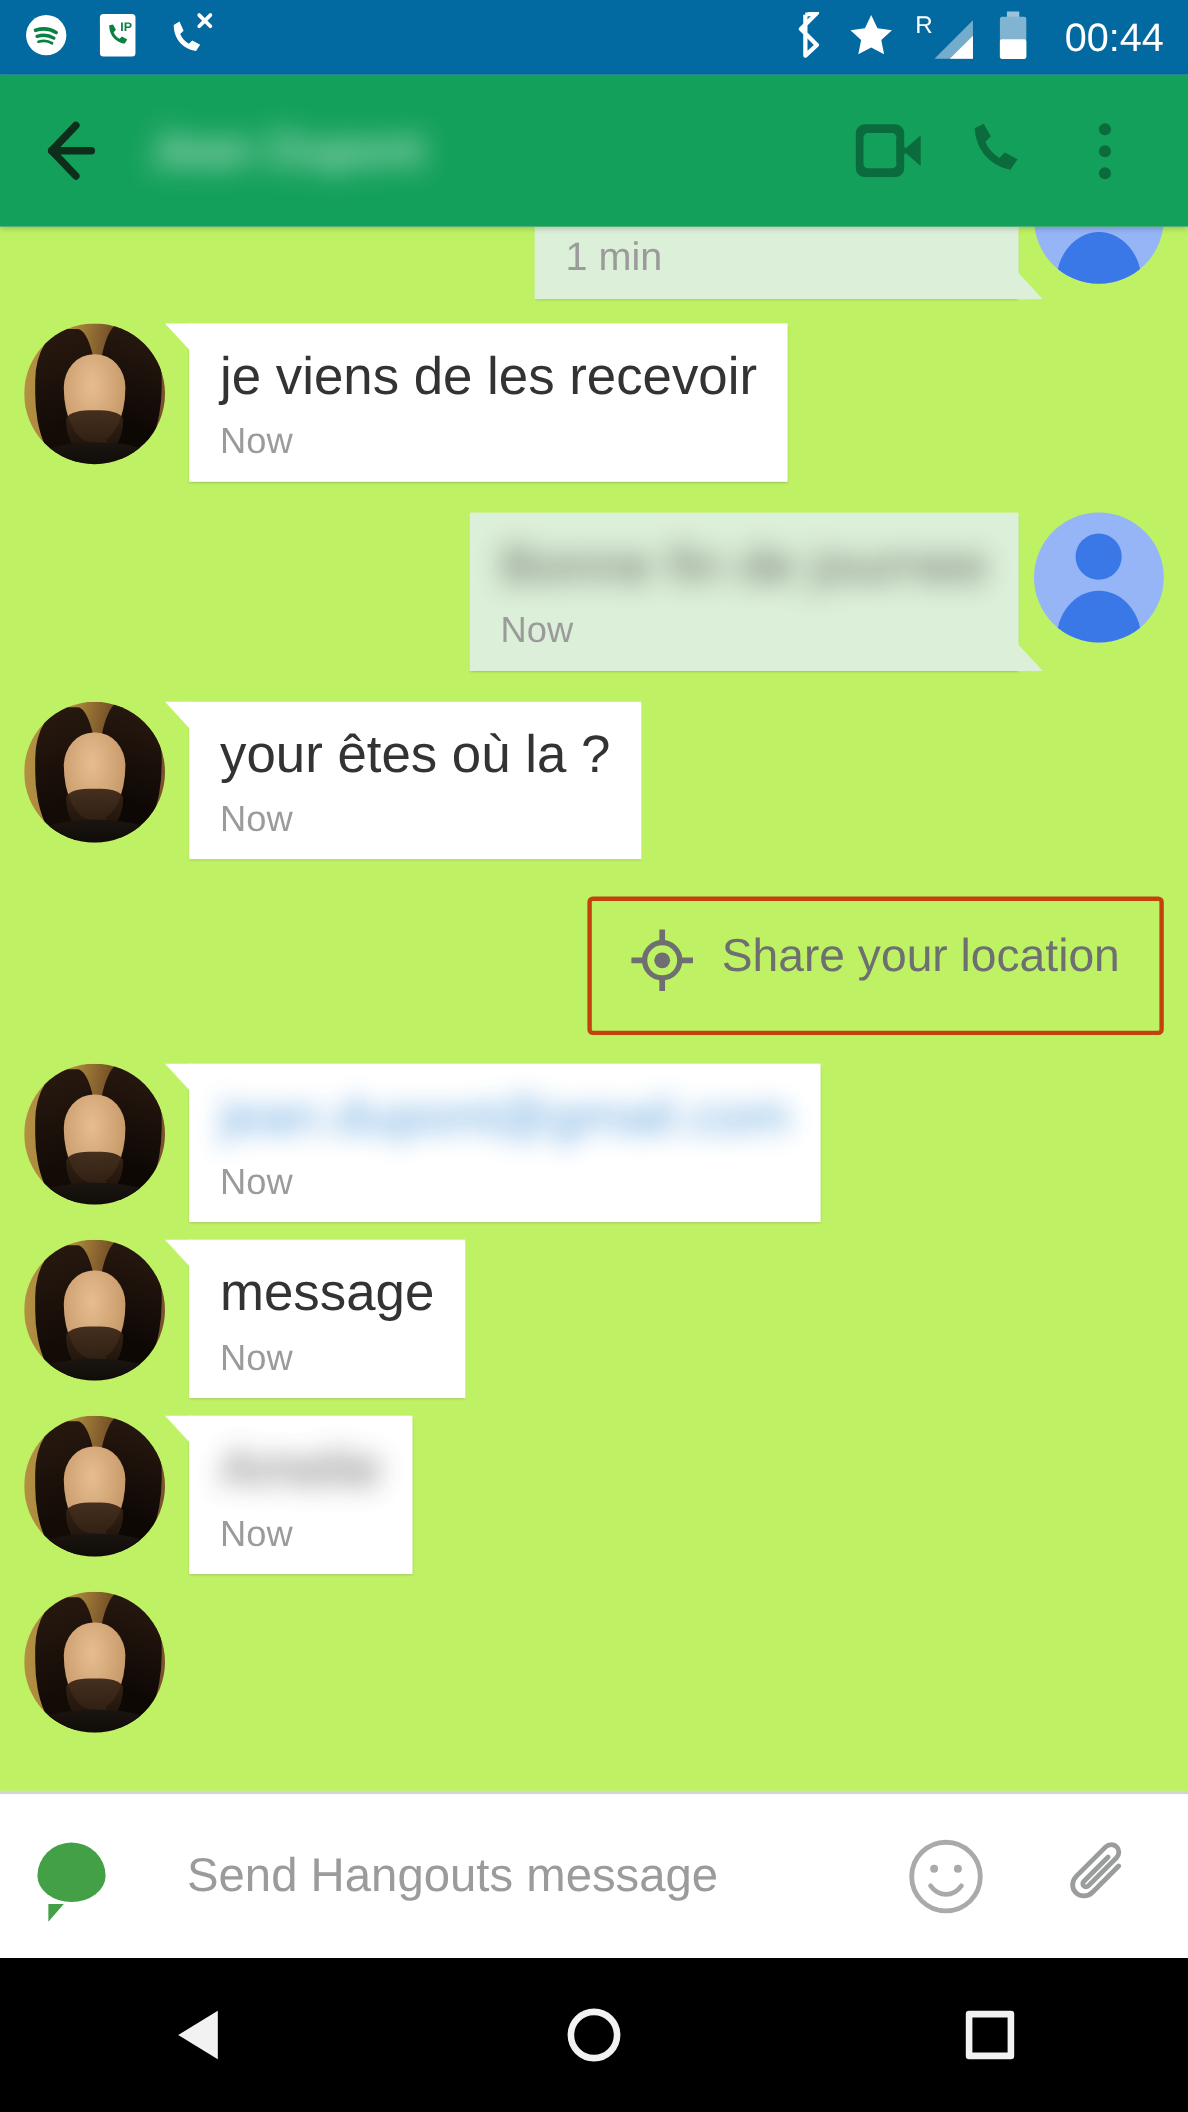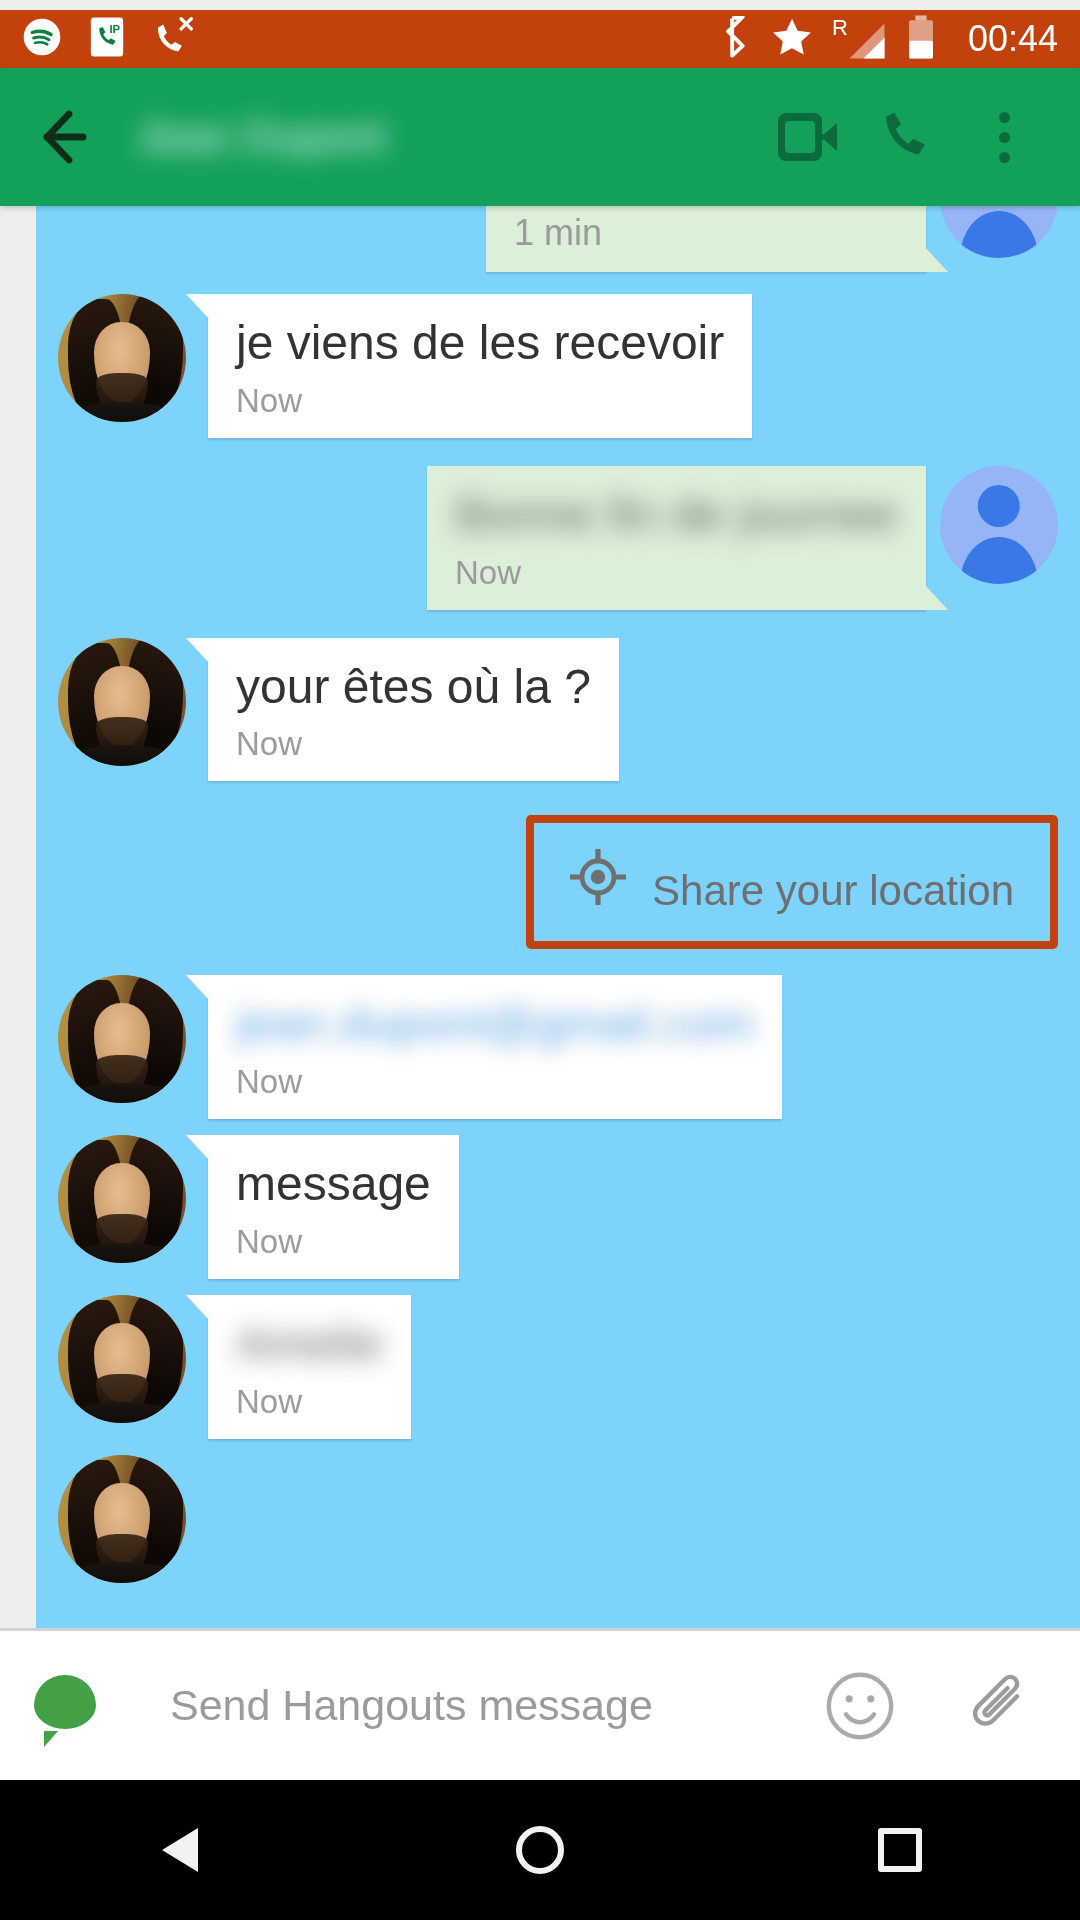--- a/index.html
+++ b/index.html
@@ -16,27 +16,26 @@
     position: relative;
     width: 1080px;
     height: 1920px;
     background: #eceded;
     display: flex;
     flex-direction: column;
   }
 
   
   .status-bar {
-    height: 58px;
-    background: #c2410c;
+    height: 68px;
+    background: #0369a1;
     display: flex;
     align-items: center;
     padding: 0 22px 0 22px;
     flex: 0 0 auto;
-    margin-top: 10px;
   }
   .status-left { display: flex; align-items: center; gap: 26px; }
   .status-right { display: flex; align-items: center; gap: 18px; margin-left: auto; }
   .status-clock {
     color: #ffffff;
     font-size: 36px;
     letter-spacing: 0px;
     margin-left: 14px;
     font-family: "Liberation Sans", sans-serif;
   }
@@ -73,24 +72,23 @@
     display: flex; align-items: center; justify-content: center;
     margin-left: 6px;
   }
   .overflow-dots { display: flex; flex-direction: column; gap: 9px; align-items: center; }
   .overflow-dots i { width: 11px; height: 11px; border-radius: 50%; background: #0c6b3d; display:block; }
 
   
   .conversation {
     flex: 1 1 auto;
     position: relative;
-    background: #7dd3fc;
+    background: #bef264;
     overflow: hidden;
     padding-bottom: 6px;
-    margin-left: 36px;
   }
 
   .row { display: flex; align-items: flex-start; padding: 0 22px; margin-top: 22px; }
   .row.out { justify-content: flex-end; }
 
   
   .avatar-photo {
     width: 128px; height: 128px;
     border-radius: 50%;
     flex: 0 0 auto;
@@ -202,23 +200,23 @@
   
   .row.partial { margin-top: 0; padding-top: 0; }
   .bubble.partial-top {
     padding-top: 0;
     margin-top: 0;
   }
 
   
   .row.suggestion { margin-top: 34px; padding-right: 22px; justify-content: flex-end; }
   .share-chip {
-    display: flex; align-items: flex-end; gap: 26px;
+    display: flex; align-items: flex-start; gap: 26px;
     padding: 26px 36px;
-    border: 8px solid #c2410c;
+    border: 4px solid #c2410c;
     border-radius: 5px;
     background: transparent;
   }
   .share-chip span {
     font-size: 42px;
     color: #6d6f70;
     white-space: nowrap;
   }
 
   

